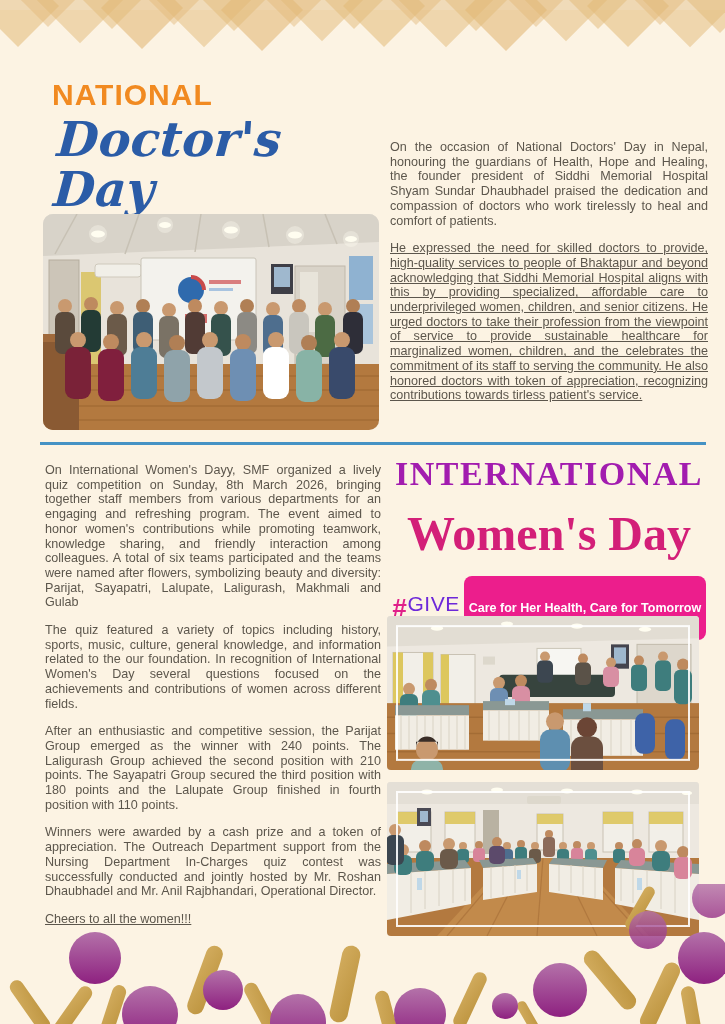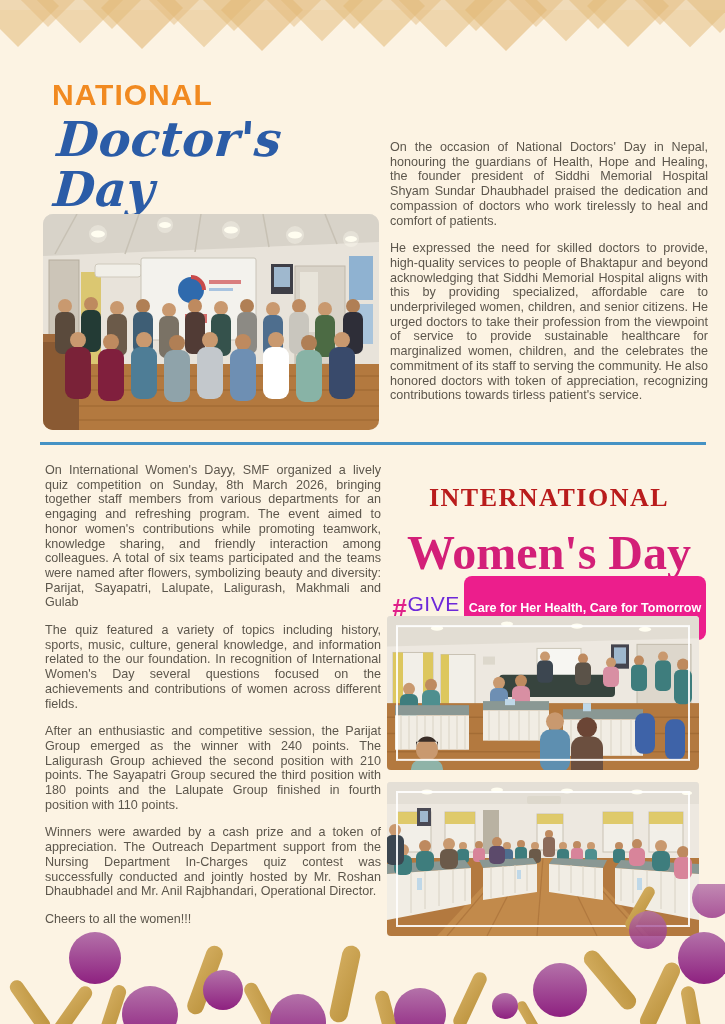--- a/index.html
+++ b/index.html
@@ -16,36 +16,36 @@
   .dd-head{position:absolute;left:52px;top:78px;width:320px;}
   .dd-kicker{font-size:30px;font-weight:bold;letter-spacing:1px;color:#F18A21;}
   .dd-title{
     font-family:"DejaVu Serif","Liberation Serif",serif;
     font-style:italic;font-weight:bold;font-size:48px;line-height:1.05;
     color:#2B5CA7;transform:skewX(-4deg);transform-origin:left bottom;margin-top:2px;
   }
   .dd-date{font-size:21px;color:#4B4191;margin-top:8px;font-weight:500;}
   .dd-text{position:absolute;left:390px;top:100px;width:318px;margin-top:40px;}
   .para{font-size:12.6px;line-height:14.7px;text-align:justify;margin:0 0 13px 0;}
-  .para:last-child{margin-bottom:0;}
+  .para:last-child{margin-bottom:0;text-decoration:underline;}
 
   .photo{position:absolute;overflow:hidden;background:#DDD6CA;}
   .photo svg{display:block;width:100%;height:100%;}
   .photo-dd{left:43px;top:214px;width:336px;height:216px;border-radius:10px;}
   .photo-w1{left:387px;top:616px;width:312px;height:154px;border-radius:4px;}
   .photo-w2{left:387px;top:782px;width:312px;height:154px;border-radius:4px;}
 
   .divider{position:absolute;left:40px;top:442px;width:666px;height:3px;background:#4592C4;border:none;margin:0;}
 
   
   .wd-text{position:absolute;left:45px;top:463px;width:336px;}
   .wd-head{position:absolute;left:390px;top:456px;width:318px;text-align:center;}
   .wd-kicker{
-    font-family:"Liberation Serif",serif;font-weight:bold;font-size:26px;
-    letter-spacing:1.5px;color:#b91c1c;line-height:1.05;margin-top:28px;
+    font-family:"Liberation Serif",serif;font-weight:bold;font-size:34px;
+    letter-spacing:1.5px;color:#a21caf;line-height:1.05;
   }
   .wd-title{
     font-family:"Liberation Serif",serif;font-weight:bold;font-size:48px;
     color:#D31F78;line-height:1.0;margin-top:18px;
   }
   .wd-date{font-size:20px;color:#4B4191;text-align:right;padding-right:42px;margin-top:2px;font-weight:500;}
 
   .banner-row{position:absolute;left:392px;top:576px;width:314px;display:flex;align-items:center;}
   .hash-logo{display:flex;align-items:center;width:64px;}
   .hash-sym{font-size:26px;font-weight:bold;font-style:italic;color:#E0218A;line-height:1;}

